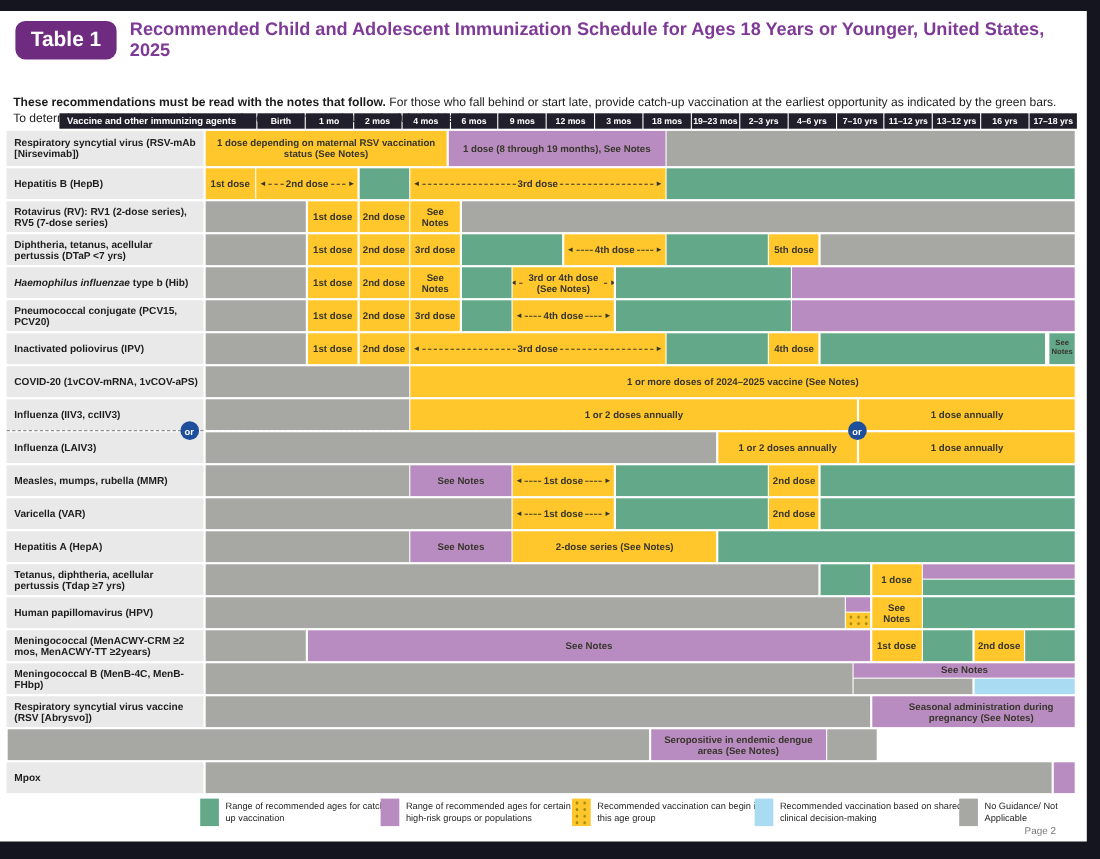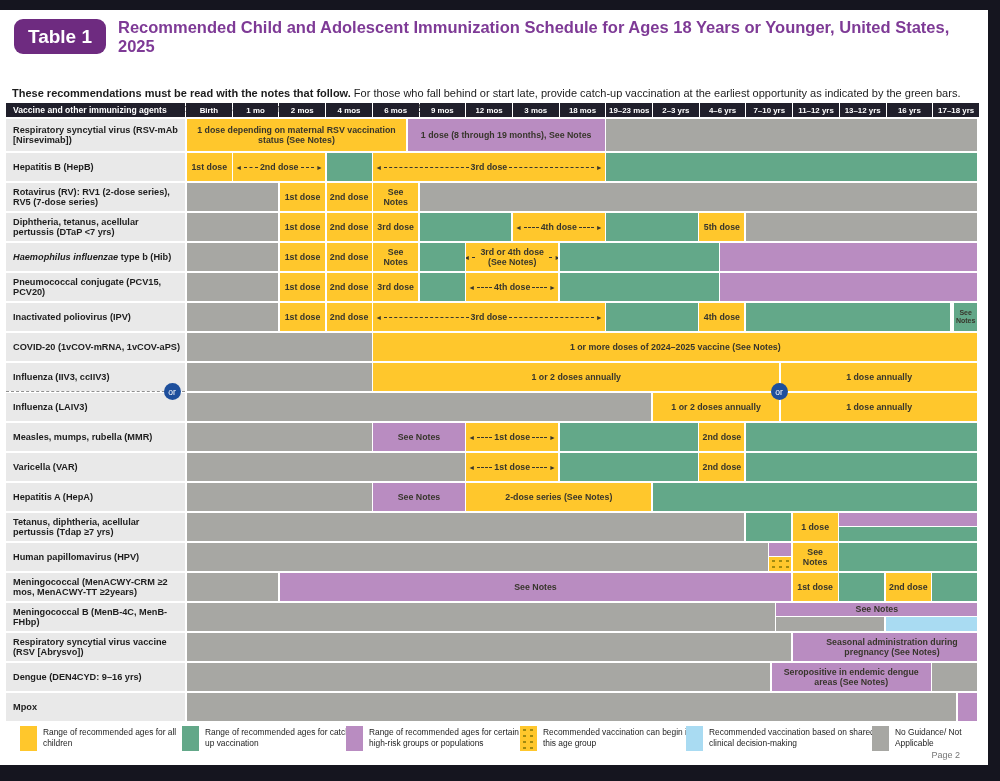--- a/index.html
+++ b/index.html
@@ -24,21 +24,21 @@
     display:flex;align-items:center;
     color:#7e3a96;font-weight:bold;font-size:16.5px;
   }
   .notes{
     position:absolute;left:12px;top:60px;right:14px;
     font-size:11px;color:#1c1c1c;line-height:1.35;margin-top:16px;
   }
   .notes b{font-weight:bold;}
   
   .tbl{position:absolute;left:6px;top:93px;width:973px;}
-  .hdr{display:flex;height:14px;margin-bottom:2px;}
+  .hdr{display:flex;height:14px;margin-bottom:2px;margin-left:48px;}
   .hcell{
     background:#201f2b;color:#fff;font-weight:bold;font-size:7.9px;
     display:flex;align-items:center;justify-content:center;white-space:nowrap;
   }
   .hlabel{width:179px;margin-right:1px;justify-content:flex-start;padding-left:7px;box-sizing:border-box;font-size:8.6px;}
   .hcols{display:flex;flex:1;gap:1px;}
   .hcols .hcell{flex:1;}
   .row{display:flex;margin-bottom:2px;height:28px;}
   .row.tall{height:32px;}
   .rlabel{
@@ -65,21 +65,21 @@
   .band-b{top:50%;height:50%;}
   
   .seg .ah{font-size:7px;line-height:1;flex:none;}
   .seg .dash{flex:1;border-top:1.4px dashed #38362c;margin:0 2px;min-width:3px;}
   .seg .albl{flex:none;max-width:80%;}
   
   .divline{position:absolute;left:0;width:179px;border-top:1.6px dashed #8f8f8f;z-index:5;}
   .divline.white{left:180px;width:793px;border-top:1.6px dashed #ffffff;}
   .orb{
     position:absolute;width:17px;height:17px;border-radius:50%;
-    background:#1e4f9c;color:#fff;font-size:8.5px;font-weight:normal;
+    background:#1e4f9c;color:#fff;font-size:8.5px;font-weight:bold;
     display:flex;align-items:center;justify-content:center;z-index:6;
   }
   
   .legend{position:absolute;left:14px;top:716px;right:8px;height:44px;}
   .litem{position:absolute;top:0;display:flex;}
   .lswatch{width:17px;height:25px;flex:none;margin-right:6px;}
   .ltext{font-size:8.4px;color:#1d1d1d;line-height:1.28;padding-top:1px;}
   .pagenum{position:absolute;right:28px;top:740px;font-size:9px;color:#777;}
 </style>
 </head>
@@ -378,23 +378,20 @@
         <div class="row">
           <div class="rlabel">
             <span>Respiratory syncytial virus vaccine (RSV [Abrysvo])</span>
           </div>
           <div class="bars">
             <div class="seg c-n" style="left: 0.75px; width: 604.3px;"></div>
             <div class="seg c-p" style="left: 606.55px; width: 184.9px; padding-left: 16px;">Seasonal administration during pregnancy (See Notes)</div>
           </div>
         </div>
         <div class="row">
-          <div class="rlabel">
-            <span>Dengue (DEN4CYD: 9–16 yrs)</span>
-          </div>
           <div class="bars">
             <div class="seg c-n" style="left: 0.75px; width: 583.33px;"></div>
             <div class="seg c-p" style="left: 585.58px; width: 159.27px;">Seropositive in endemic dengue areas (See Notes)</div>
             <div class="seg c-n" style="left: 746.35px; width: 45.1px;"></div>
           </div>
         </div>
         <div class="row">
           <div class="rlabel">
             <span>Mpox</span>
           </div>
@@ -404,24 +401,20 @@
           </div>
         </div>
       </div>
   <div class="divline" style="top: 288px;"></div>
       <div class="divline white" style="top: 288px;"></div>
       <div class="orb" style="left: 157.5px; top: 280px;">or</div>
       <div class="orb" style="left: 764.5px; top: 280px;">or</div>
     </div>
 
   <div class="legend">
-    <div class="litem" style="left:6px">
-        <div class="lswatch c-y"></div>
-        <div class="ltext" style="width:145px">Range of recommended ages for all children</div>
-      </div>
     <div class="litem" style="left:168px">
         <div class="lswatch c-g"></div>
         <div class="ltext" style="width:150px">Range of recommended ages for catch-up vaccination</div>
       </div>
     <div class="litem" style="left:332px">
         <div class="lswatch c-p"></div>
         <div class="ltext" style="width:150px">Range of recommended ages for certain high-risk groups or populations</div>
       </div>
     <div class="litem" style="left:506px">
         <div class="lswatch c-d"></div>

